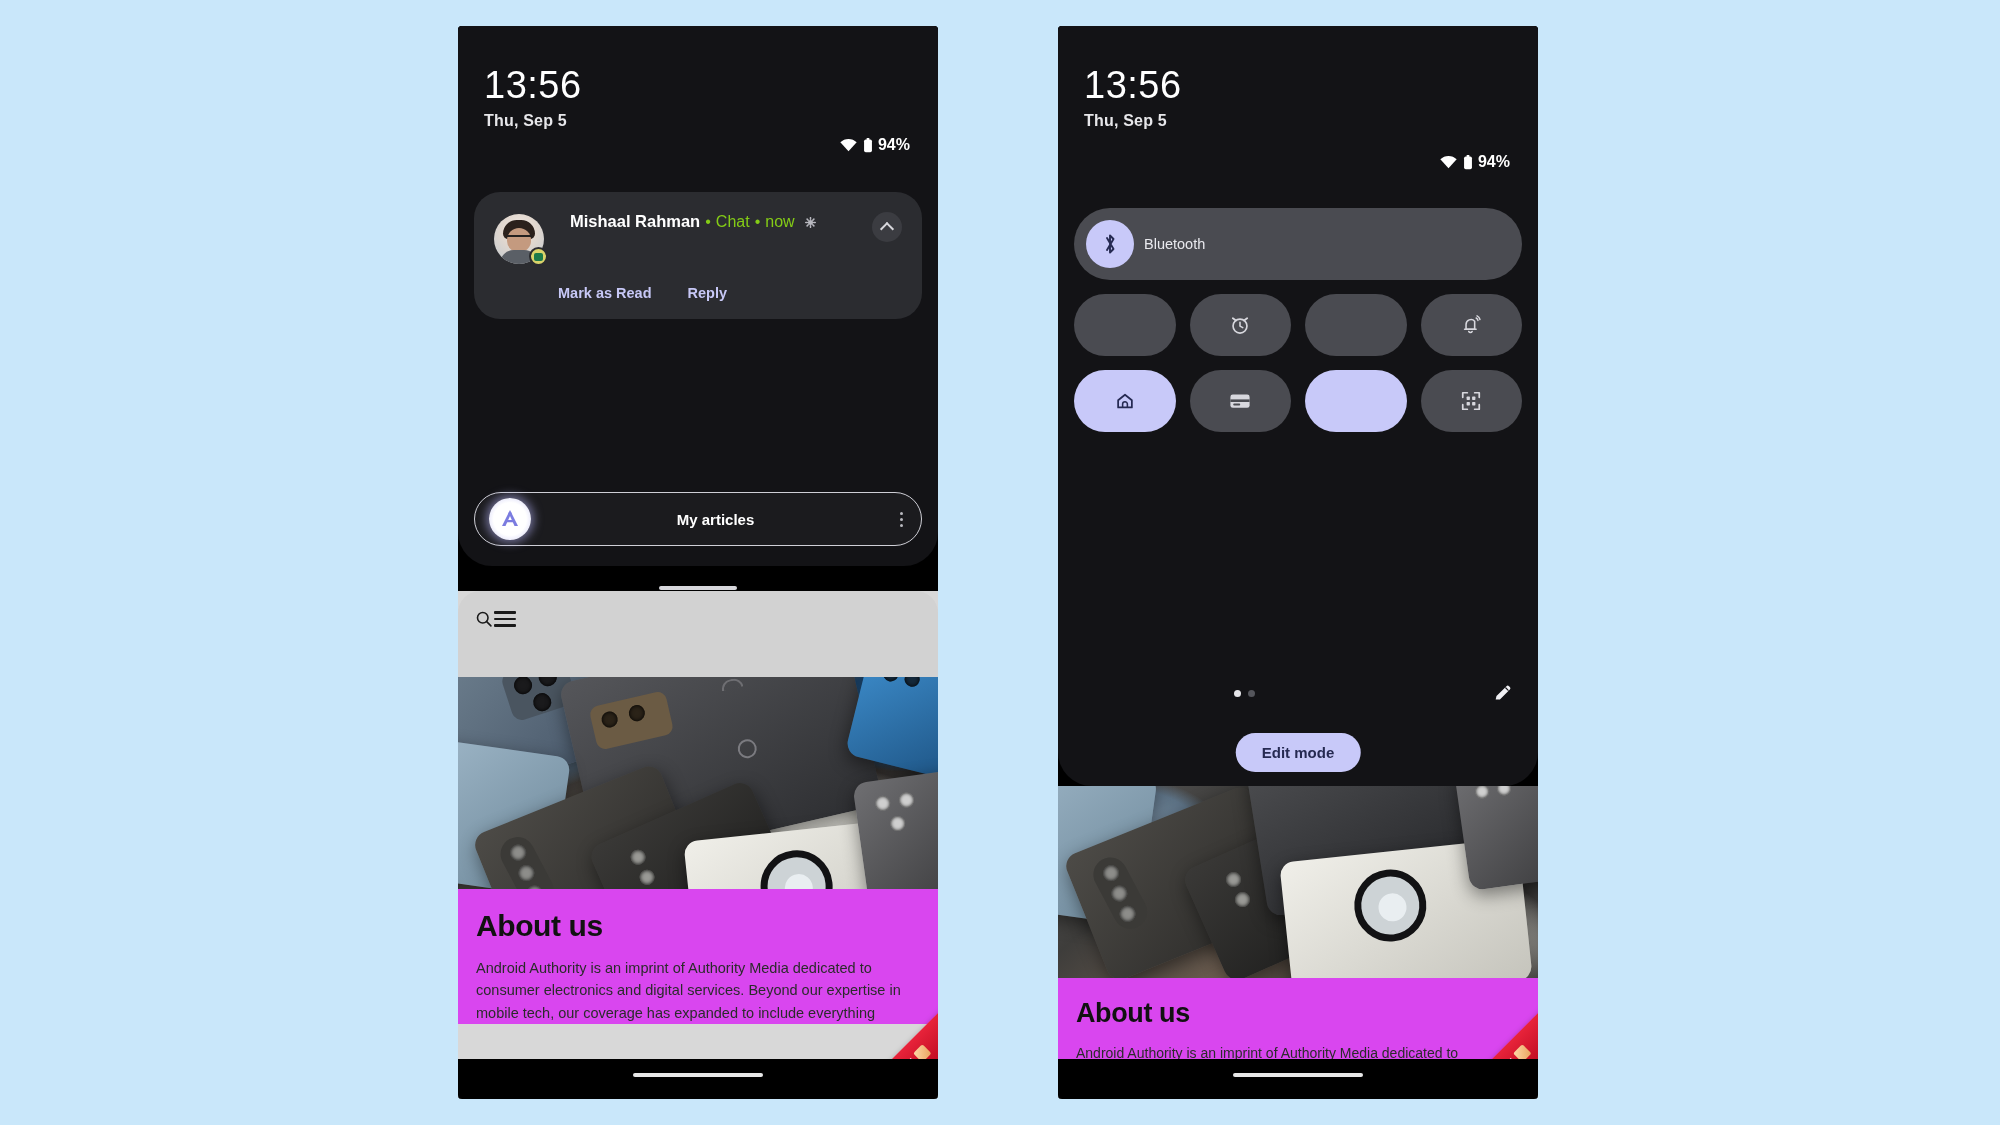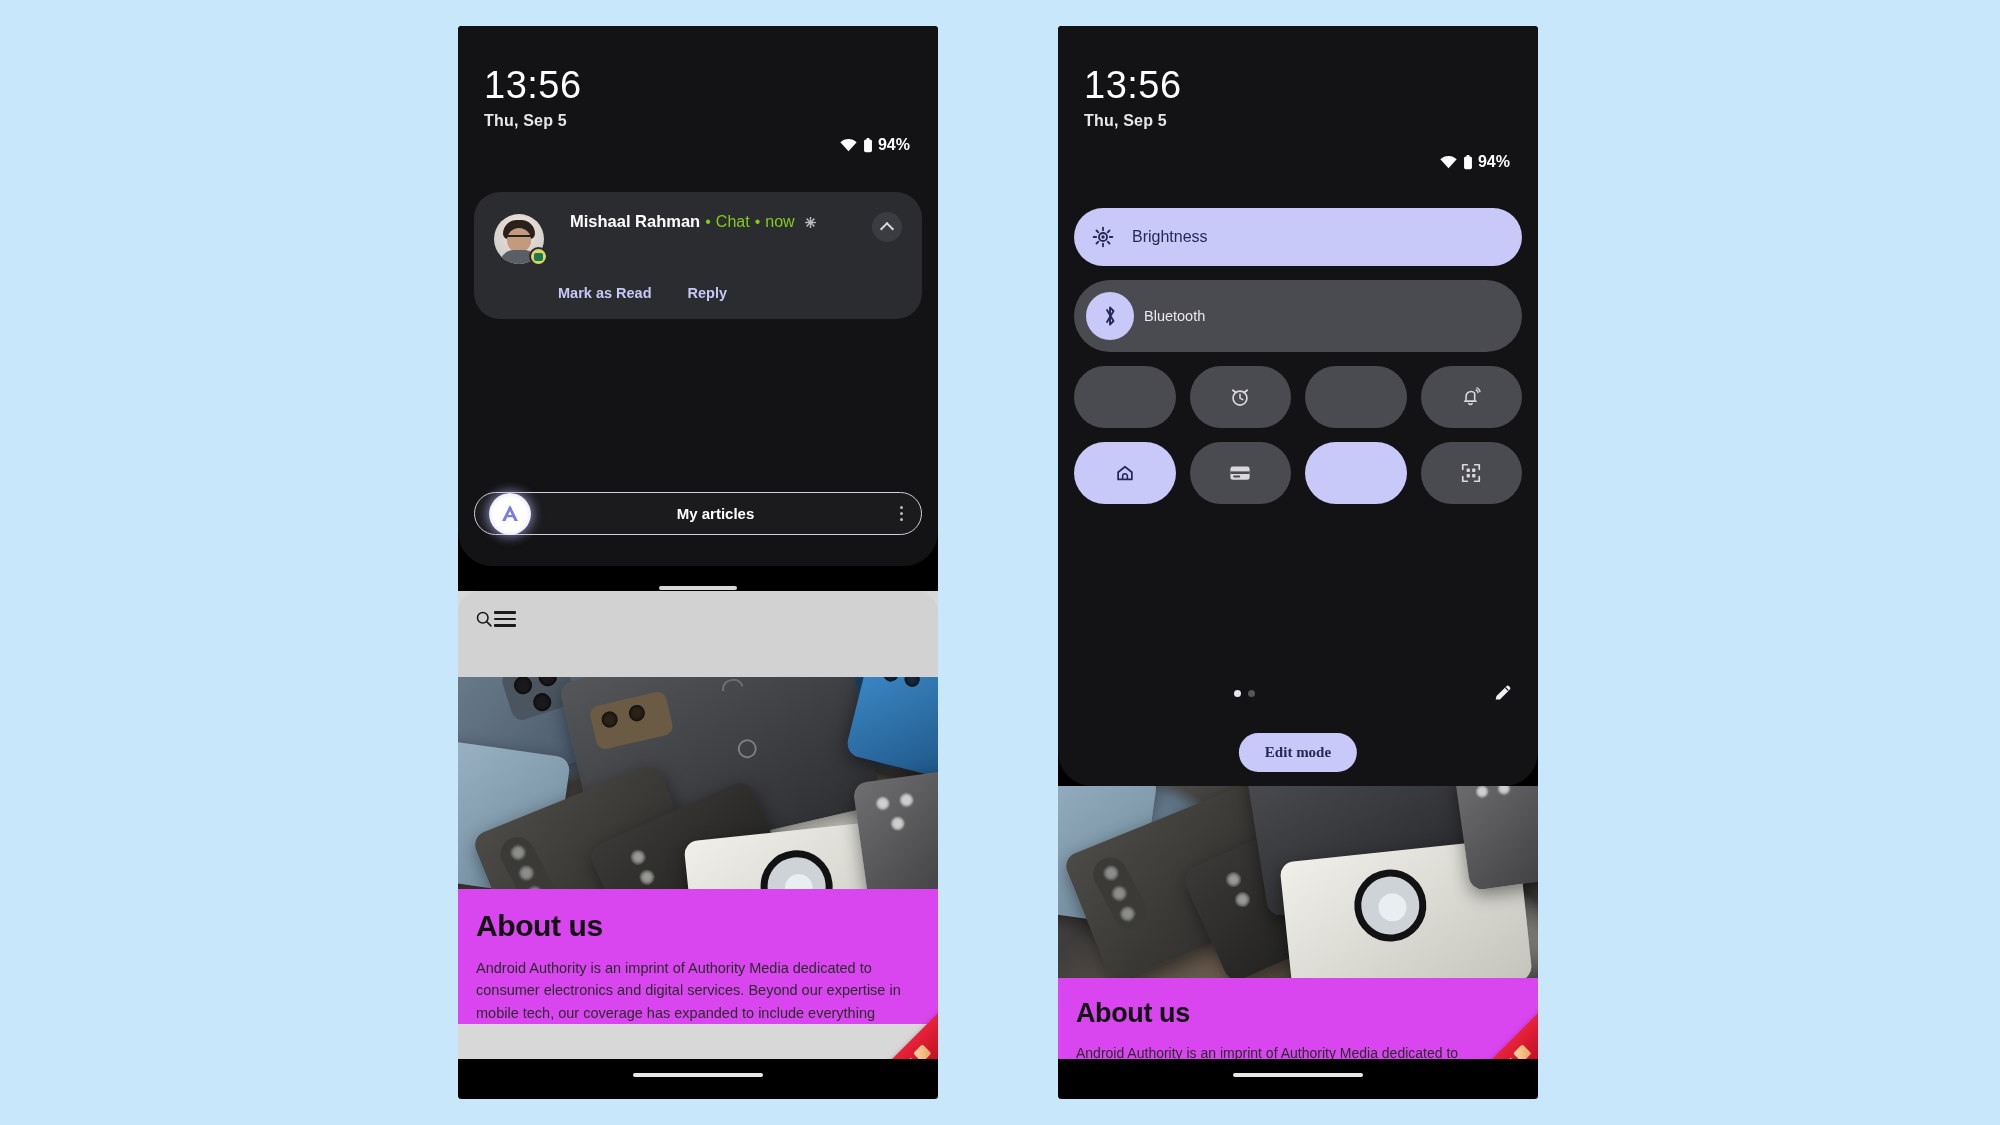--- a/index.html
+++ b/index.html
@@ -123,21 +123,21 @@
   }
   .pill-btn {
     background: #2b2c30; color: #eaeaee;
     font-size: 14.5px; font-weight: 700;
     padding: 11px 22px; border-radius: 20px; cursor: pointer;
   }
 
   
   .articles-widget {
     position: absolute; left: 16px; right: 16px; top: 466px;
-    height: 43px; border-radius: 28px;
+    height: 54px; border-radius: 28px;
     border: 1.5px solid #cfcfd6; background: #1b1b1e;
     display: flex; align-items: center; padding: 0 14px;
   }
   .aa-logo {
     width: 42px; height: 42px; border-radius: 50%;
     background: radial-gradient(circle, #ffffff 55%, #c9c8f5 100%);
     box-shadow: 0 0 10px 3px rgba(180,178,245,.55);
     display: flex; align-items: center; justify-content: center; flex: 0 0 42px;
   }
   .articles-label { flex: 1; text-align: center; color: #fff; font-size: 15px; font-weight: 700; }
@@ -187,21 +187,21 @@
     display: flex; align-items: center; justify-content: space-between; height: 34px;
   }
   .dots { display: flex; gap: 7px; margin-left: 160px; }
   .dots i { width: 7px; height: 7px; border-radius: 50%; background: #55565c; display: block; }
   .dots i.on { background: #e6e6ea; }
   .pencil { width: 22px; height: 22px; margin-right: 8px; }
 
   .edit-mode-btn {
     position: absolute; left: 50%; transform: translateX(-50%); top: 707px;
     background: #c8c9f9; color: #262a52; font-size: 15px; font-weight: 700;
-    padding: 11px 26px; border-radius: 22px; cursor: pointer; white-space: nowrap; font-family: Liberation Serif, serif;
+    padding: 11px 26px; border-radius: 22px; cursor: pointer; white-space: nowrap;
   }
 
   
   .site { position: absolute; left: 0; right: 0; bottom: 0; background: #d8d8d8; overflow: hidden; }
   #site-left  { top: 565px; }
   #site-right { top: 760px; }
 
   .site-nav {
     height: 56px; background: #d2d2d2;
     display: flex; align-items: center; padding: 0 16px;
@@ -491,37 +491,20 @@
           </svg>
           <svg class="batt-ico" viewBox="0 0 10 16">
             <rect x="0.8" y="1.6" width="8.4" height="13.6" rx="1.8" fill="#ffffff"></rect>
             <rect x="3.4" y="0" width="3.2" height="2" rx="0.8" fill="#ffffff"></rect>
           </svg>
           <span>94%</span>
         </div>
 
         <div class="qs">
 
-          <div class="brightness">
-            <svg class="bright-ico" viewBox="0 0 24 24">
-              <circle cx="12" cy="12" r="4.4" fill="none" stroke="#262a52" stroke-width="2"></circle>
-              <circle cx="12" cy="12" r="1.8" fill="#262a52"></circle>
-              <g stroke="#262a52" stroke-width="2" stroke-linecap="round">
-                <line x1="12" y1="1.8" x2="12" y2="4.6"></line>
-                  <line x1="12" y1="19.4" x2="12" y2="22.2"></line>
-                <line x1="1.8" y1="12" x2="4.6" y2="12"></line>
-                  <line x1="19.4" y1="12" x2="22.2" y2="12"></line>
-                <line x1="4.9" y1="4.9" x2="6.9" y2="6.9"></line>
-                  <line x1="17.1" y1="17.1" x2="19.1" y2="19.1"></line>
-                <line x1="19.1" y1="4.9" x2="17.1" y2="6.9"></line>
-                  <line x1="6.9" y1="17.1" x2="4.9" y2="19.1"></line>
-              </g>
-            </svg>
-            <span class="bright-label">Brightness</span>
-          </div>
 
           <div class="tile-row">
             <div class="tile">
               <div class="tile-ico-circle">
                 <svg width="20" height="24" viewBox="0 0 16 24">
                   <path d="M5 6 L11.5 17 L8 20.5 L8 3.5 L11.5 7 L5 18" fill="none" stroke="#262a52" stroke-width="1.9" stroke-linejoin="round" stroke-linecap="round"></path>
                 </svg>
               </div>
               <div class="tile-text">
                 <span>Bluetooth</span>

